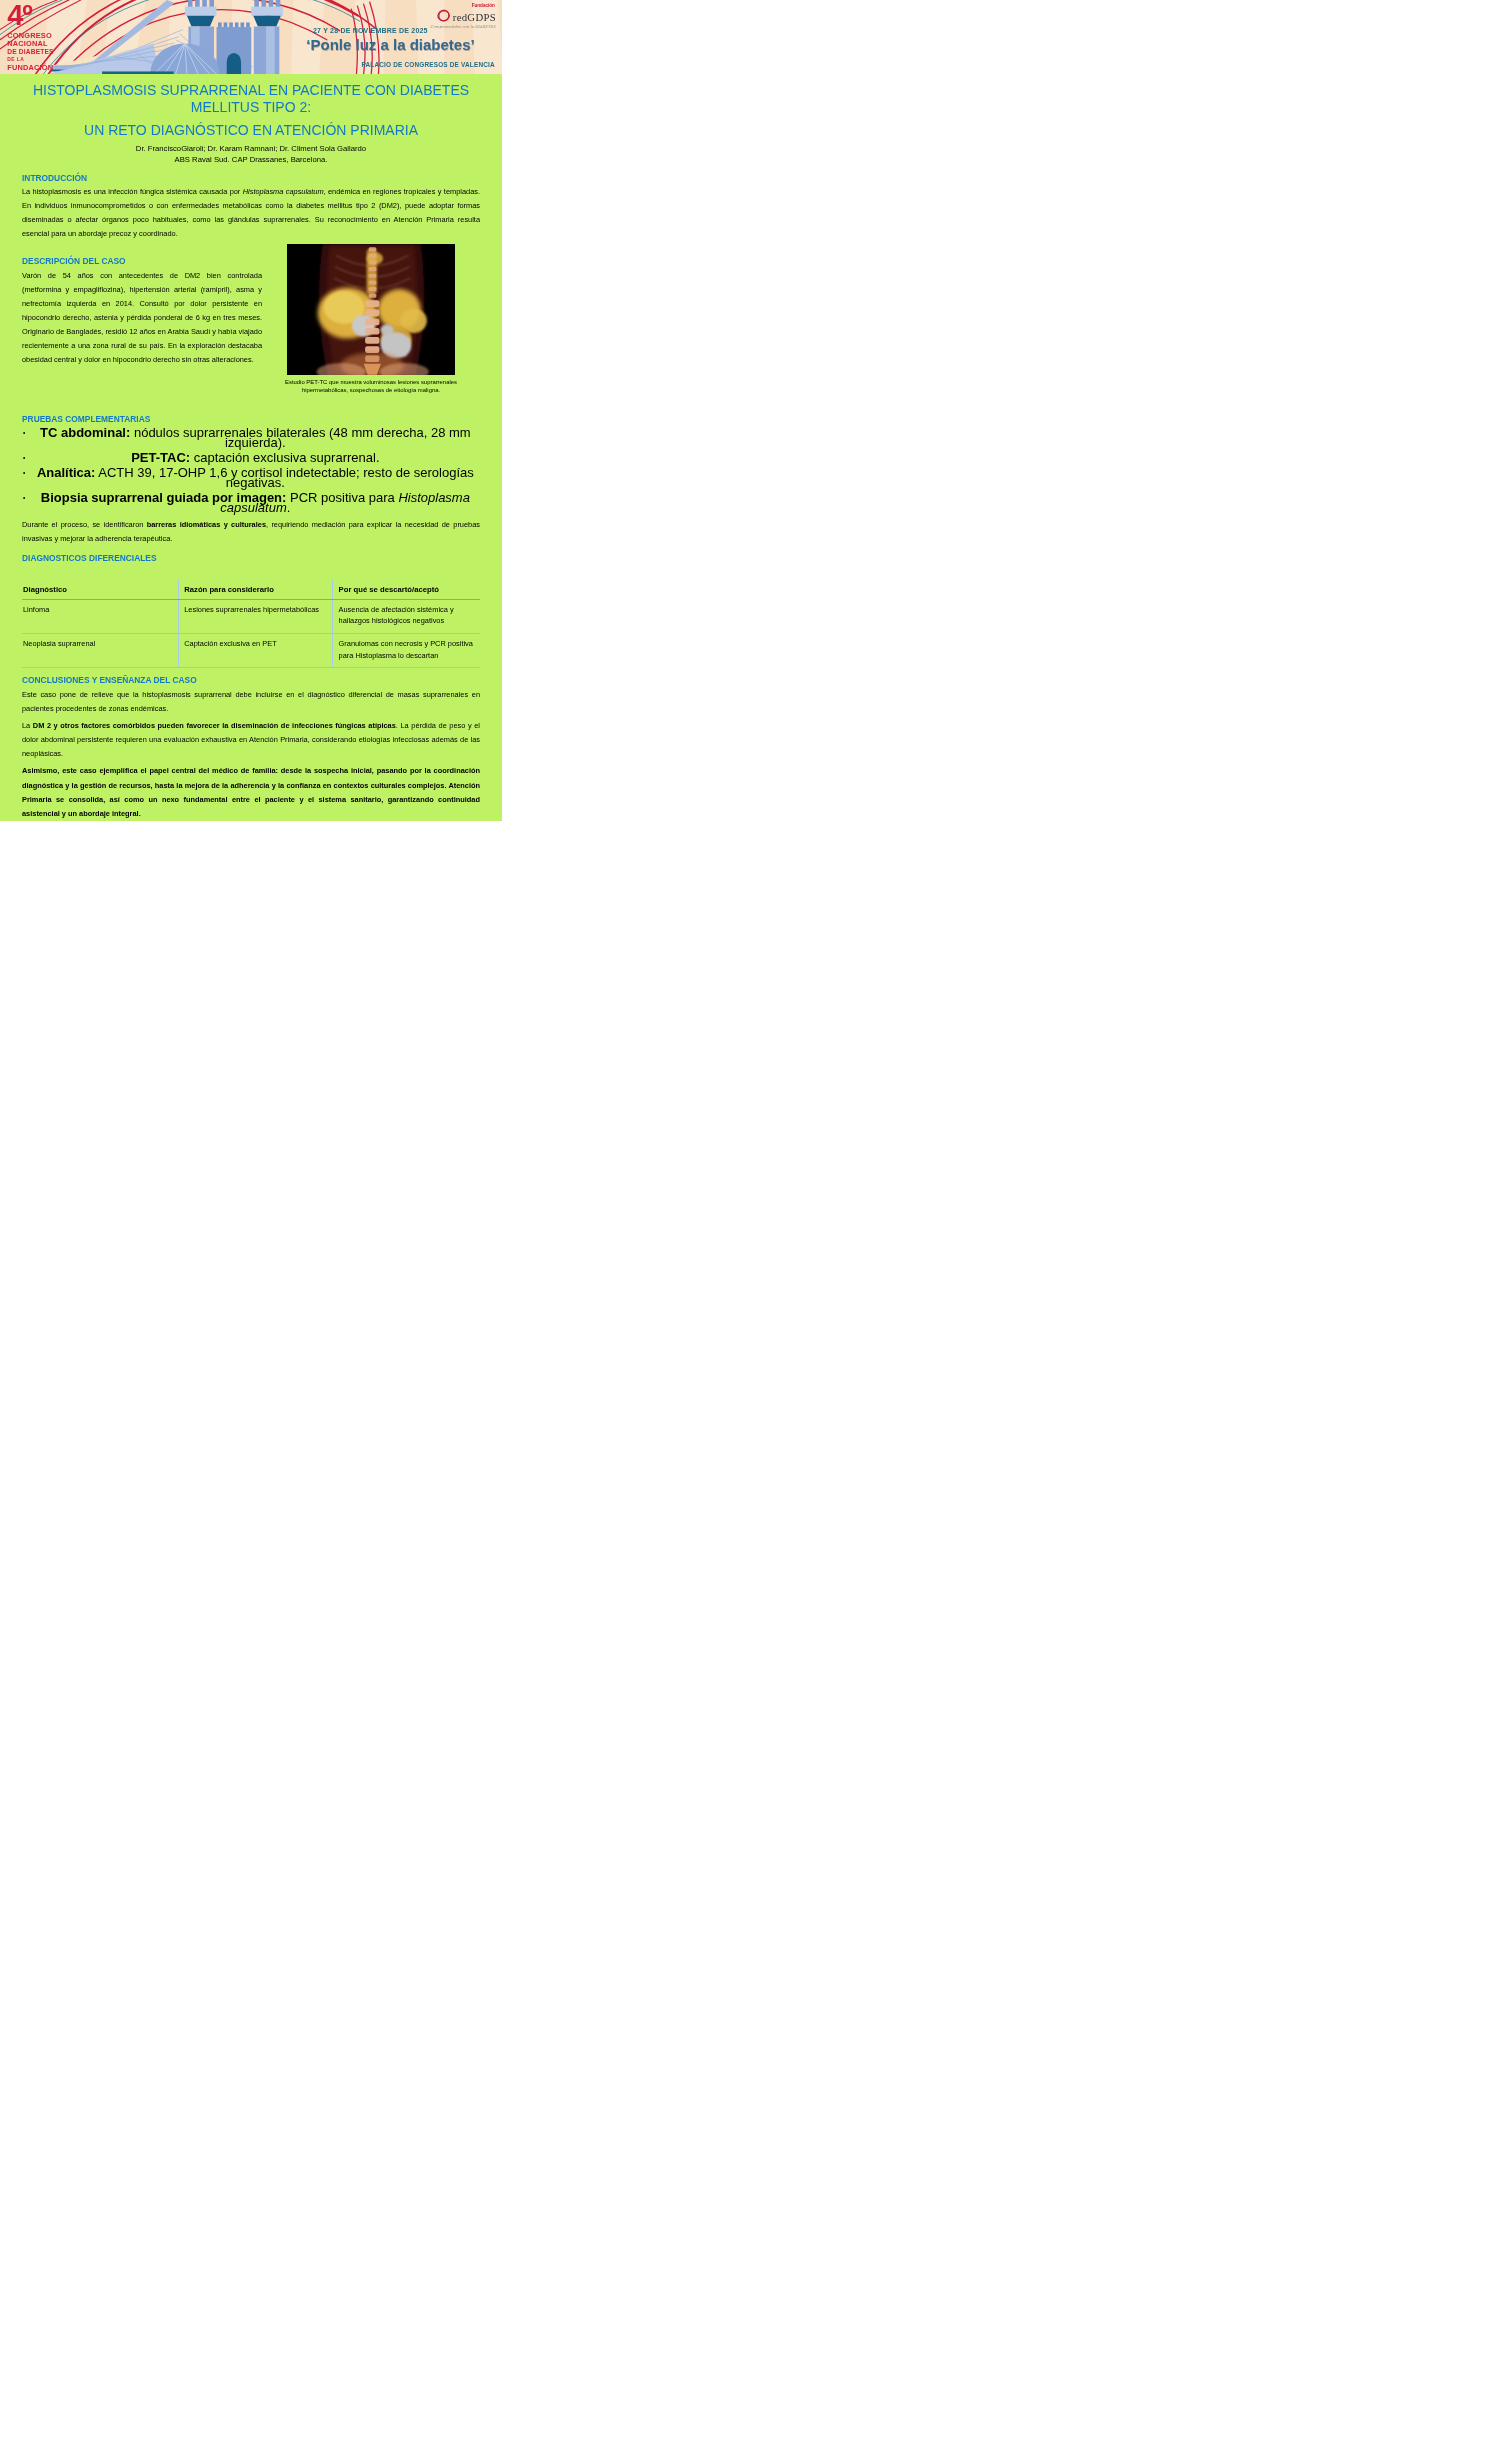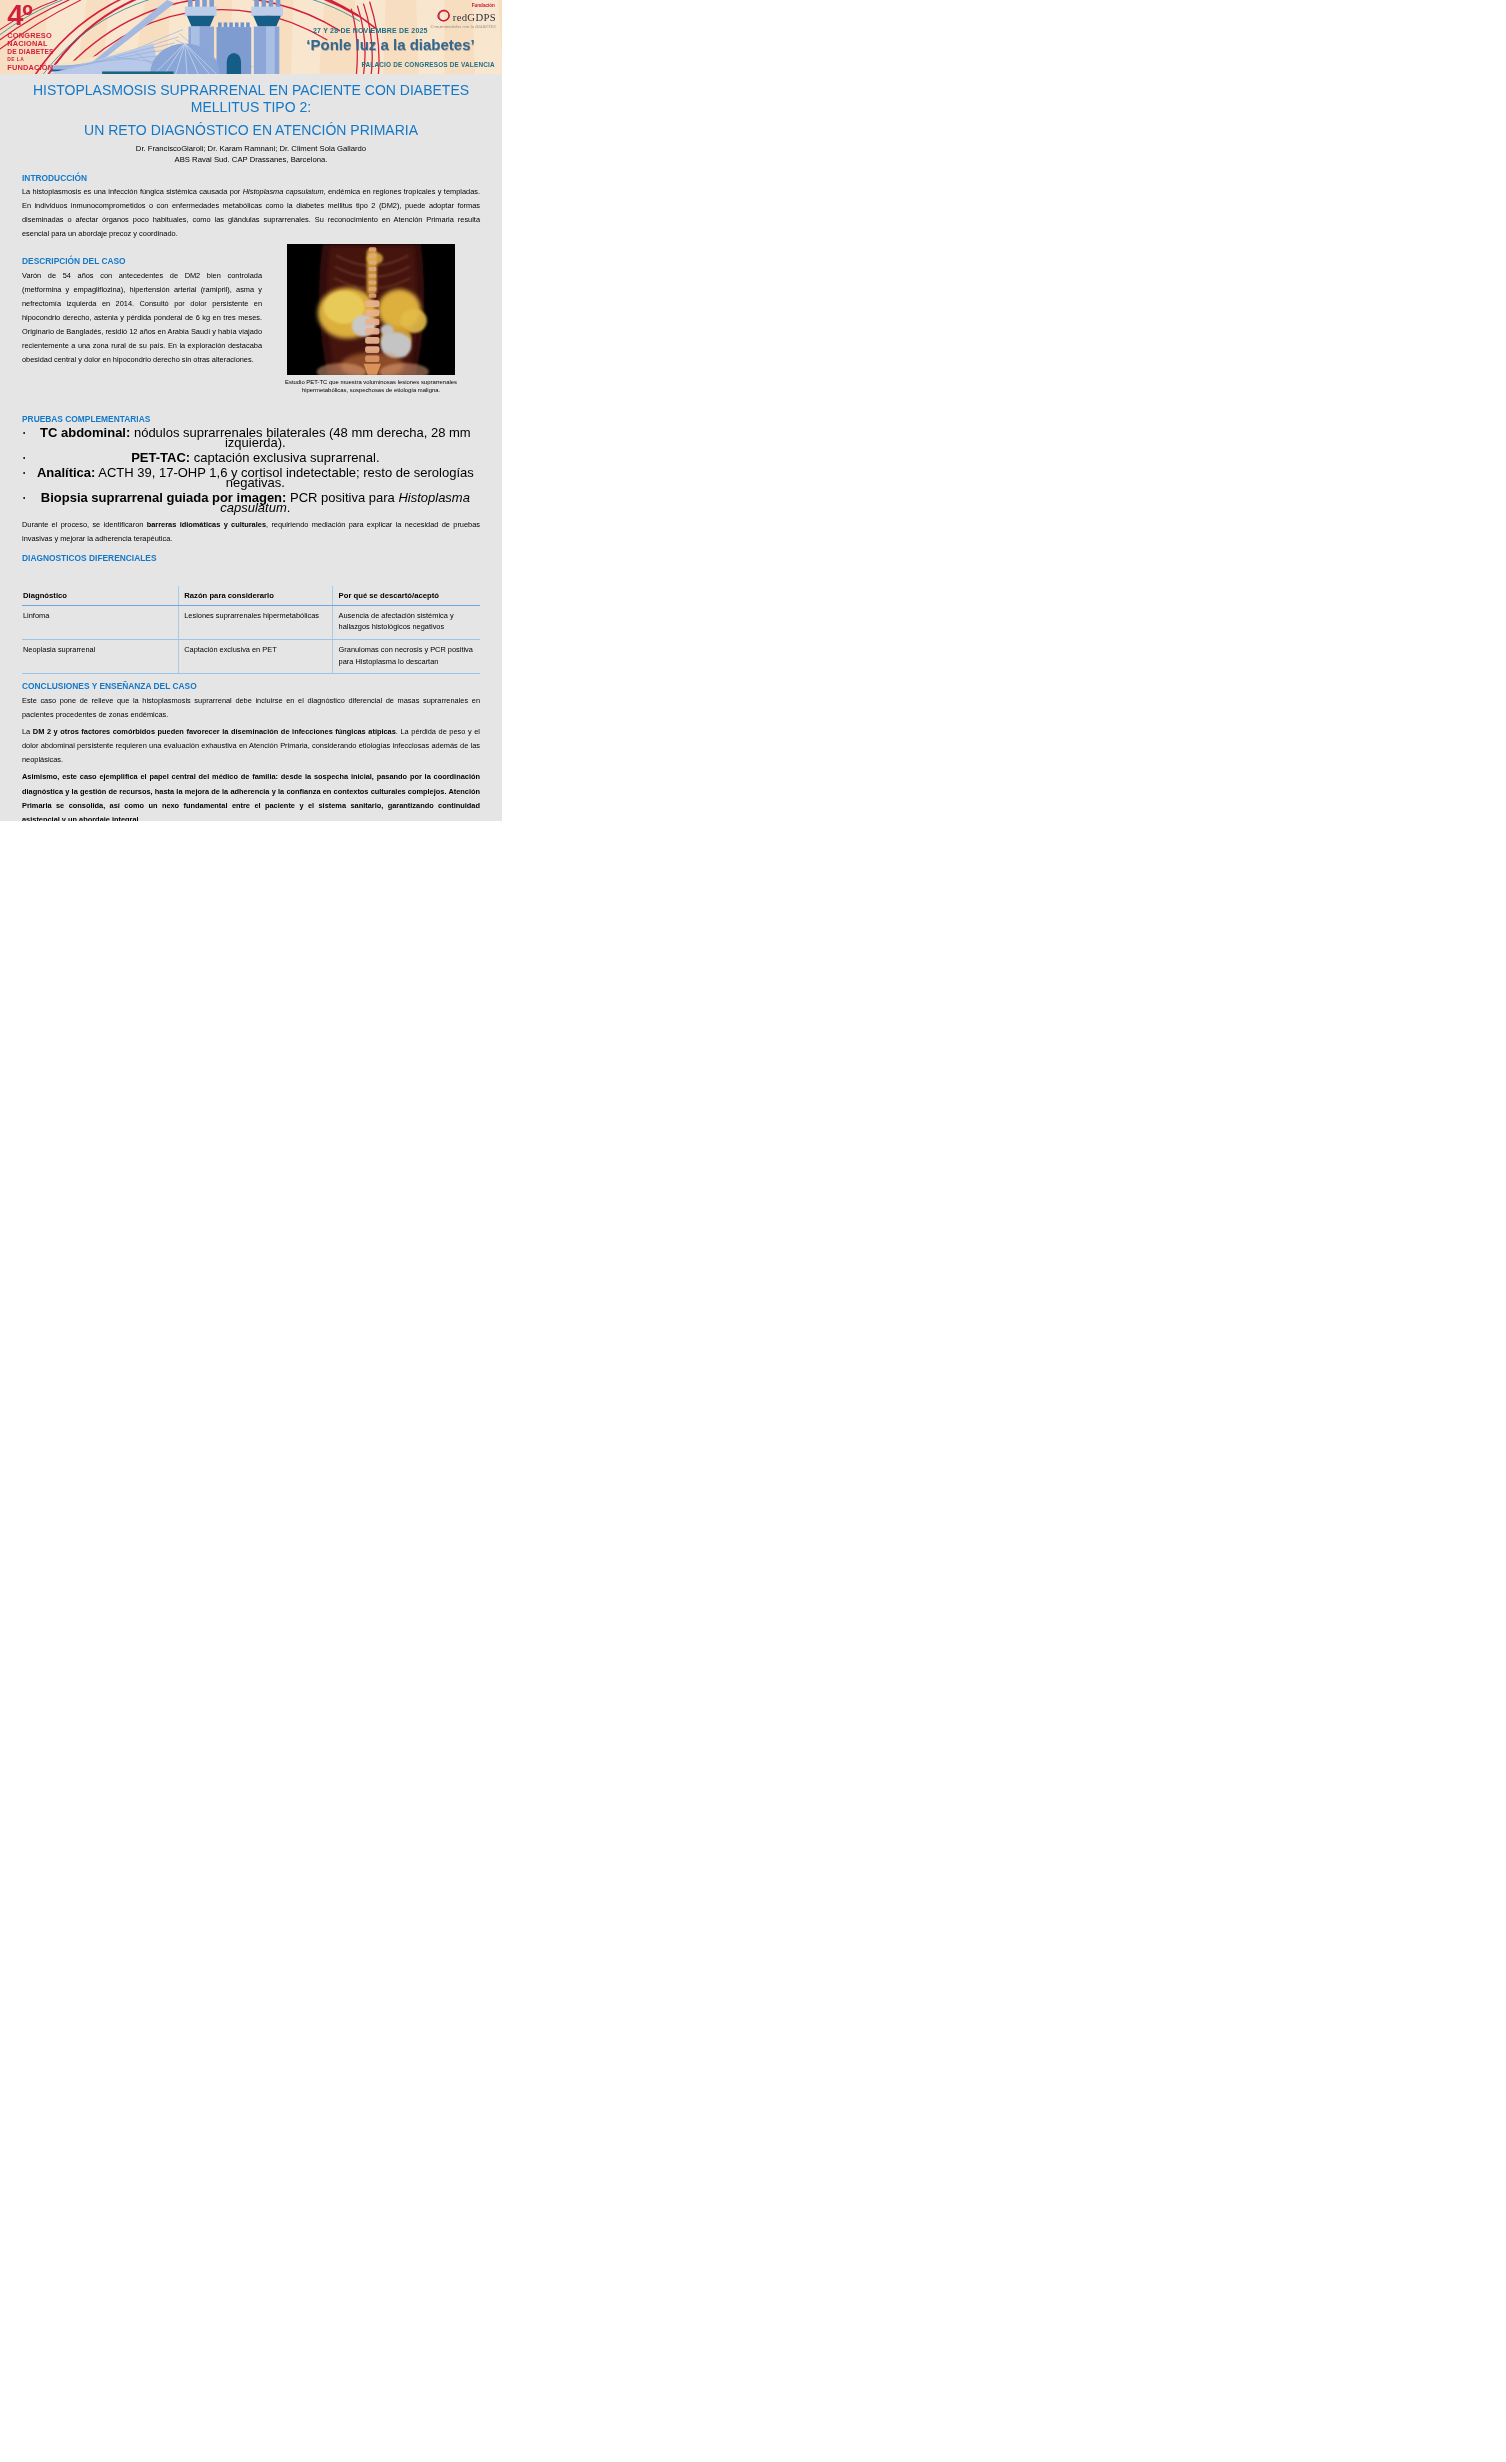--- a/index.html
+++ b/index.html
@@ -1,16 +1,16 @@
 <!DOCTYPE html>
 <html style="font-size:8.2px"><head>
 <meta charset="utf-8">
 <style>
   html,body{margin:0;padding:0;background:#ffffff;}
-  .page{position:relative;width:502px;height:821px;background:#e5e5e5;overflow:hidden;
+  .page{position:relative;width:502px;height:821px;background:#bef264;overflow:hidden;
         font-family:"Liberation Sans","DejaVu Sans",sans-serif;color:#000;}
   
   .header{position:relative;width:502px;height:74px;background:#F8DEC1;overflow:hidden;}
   .header svg.decor{position:absolute;left:0;top:0;width:100%;height:100%;}
   .congress{position:absolute;left:7.2px;top:1px;color:#D21F3C;line-height:1;z-index:3;}
   .c-num{font-size:29px;font-weight:800;letter-spacing:-1px;}
   .c-l{font-weight:800;font-size:7.4px;letter-spacing:0.2px;margin-top:1.5px;}
   .c-l.small{font-size:4.9px;font-weight:700;letter-spacing:0.5px;margin-top:2px;}
   .c-l.dd{font-size:6.6px;}
   .hdr-date{position:absolute;left:313px;top:26.6px;z-index:3;color:#1F6D84;font-weight:800;
@@ -38,21 +38,21 @@
   .col-left{width:240px;}
   .col-right{width:218px;padding-left:0;}
   .col-left h2.h-blue{margin-top:12px;}
   figure{margin:0;padding:0;}
   .fig-wrap{width:168px;height:131px;margin:0 auto;background:#000;}
   .fig-wrap svg{display:block;width:168px;height:131px;}
   figcaption{font-size:5.9px;line-height:1.35;text-align:center;margin-top:3.1px;color:#000;}
   ul.bullets{list-style:none;margin:4.1px 0 0 0;padding:0;}
   ul.bullets li{position:relative;padding-left:8.7px;font-size:13px;line-height:10.2px;margin-bottom:4.6px;text-align:center;}
   ul.bullets li::before{content:"•";position:absolute;left:1px;top:0;font-size:6.6px;}
-  table.dx{width:100%;border-collapse:collapse;margin-top:23px;table-layout:fixed;}
+  table.dx{width:100%;border-collapse:collapse;margin-top:17px;table-layout:fixed;}
   table.dx col.c1{width:34.2%;} table.dx col.c2{width:33.7%;} table.dx col.c3{width:32.1%;}
   table.dx th{font-size:7.7px;font-weight:700;text-align:left;padding:5.1px 5.1px 4.6px 1px;
               border-bottom:1px solid #6FA8DC;}
   table.dx td{font-size:7.4px;line-height:11.2px;vertical-align:top;padding:4.6px 5.1px 6.1px 1px;}
   table.dx tr.rule td{border-bottom:1px solid #9CC3E8;}
   table.dx th+th, table.dx td+td{border-left:0.5px solid #A8CBE8;padding-left:5.1px;}
   .concl .para{line-height:14.3px;}
 </style>
 </head>
 <body>

